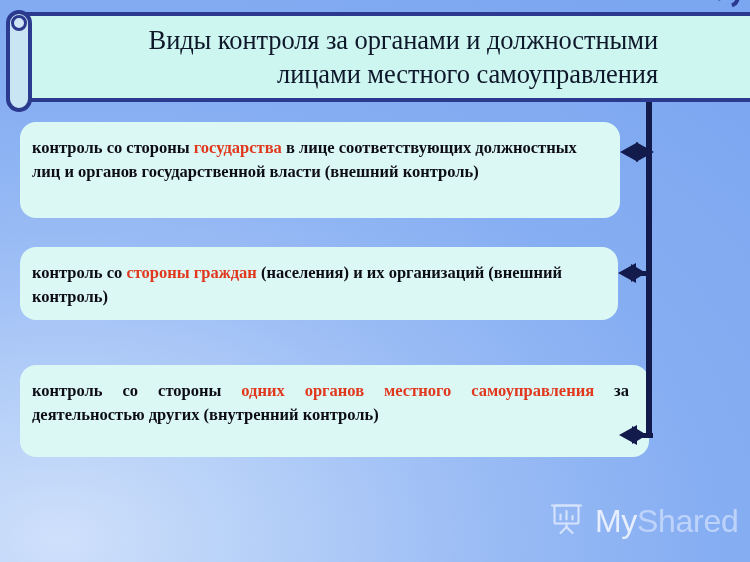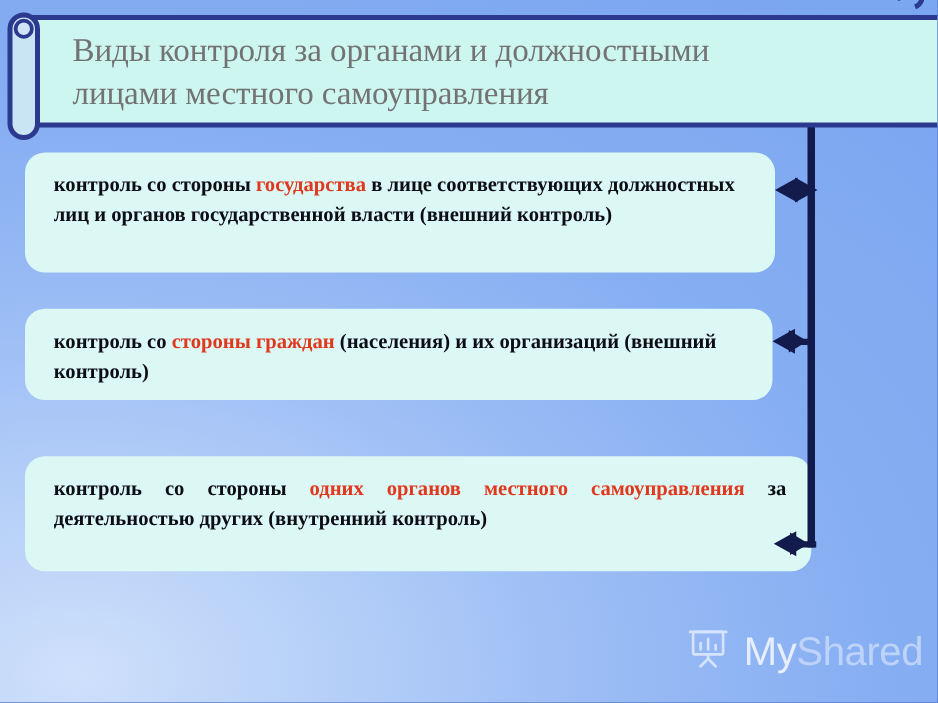--- a/index.html
+++ b/index.html
@@ -73,22 +73,22 @@
     z-index: 5;
     transform: rotate(25deg);
   }
 
   #title-text {
     position: absolute;
     left: 36px;
     right: 96px;
     top: 50%;
     transform: translateY(-50%);
-    text-align: left;
-    color: #737373;
+    text-align: right;
+    color: #0f172a;
     font-size: 26.5px;
     line-height: 1.29;
     letter-spacing: -0.1px;
     white-space: pre-line;
     font-family: Liberation Serif, serif;
   }
 
   
   #connector-spine {
     position: absolute;
@@ -152,21 +152,21 @@
     position: absolute;
     box-sizing: border-box;
     background: #dcf8f4;
     border-radius: 16px;
     z-index: 1;
     font-family: "Liberation Serif", "DejaVu Serif", serif;
     font-weight: bold;
     font-size: 16.5px;
     line-height: 1.47;
     color: #0d0d16;
-    padding: 14px 20px 12px 23px;
+    padding: 14px 20px 12px 12px;
   }
 
   #box-1 { left: 20px;  top: 122px; width: 600px; height: 96px; }
   #box-2 { left: 20px;  top: 247px; width: 598px; height: 73px; }
   #box-3 { left: 20px;  top: 365px; width: 629px; height: 92px; text-align: justify; }
 
   #box-3 .box-text { text-align: justify; text-align-last: left; }
 
   .hl-red { color: #e0371d; }
 

